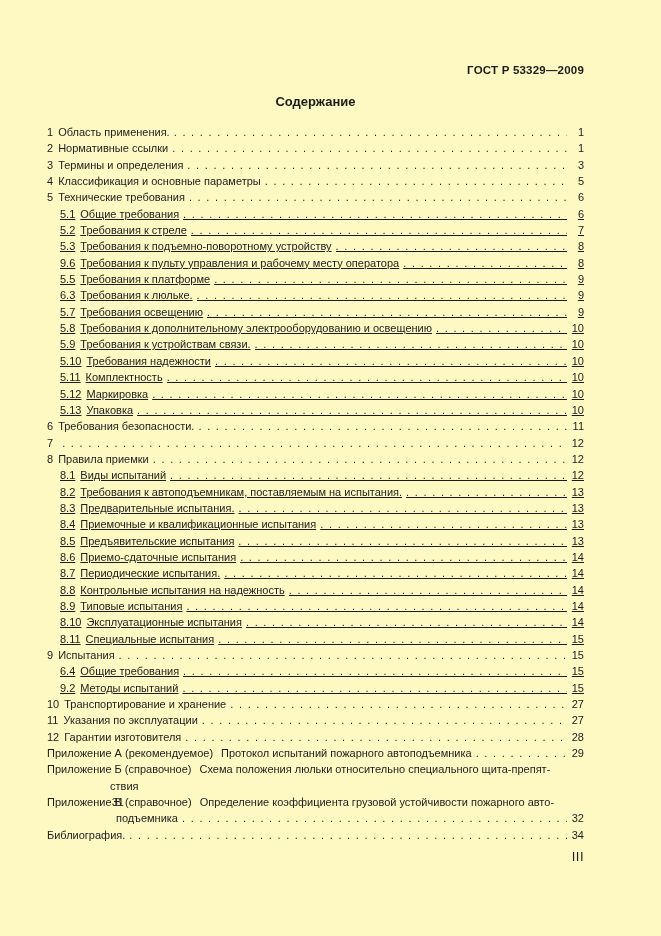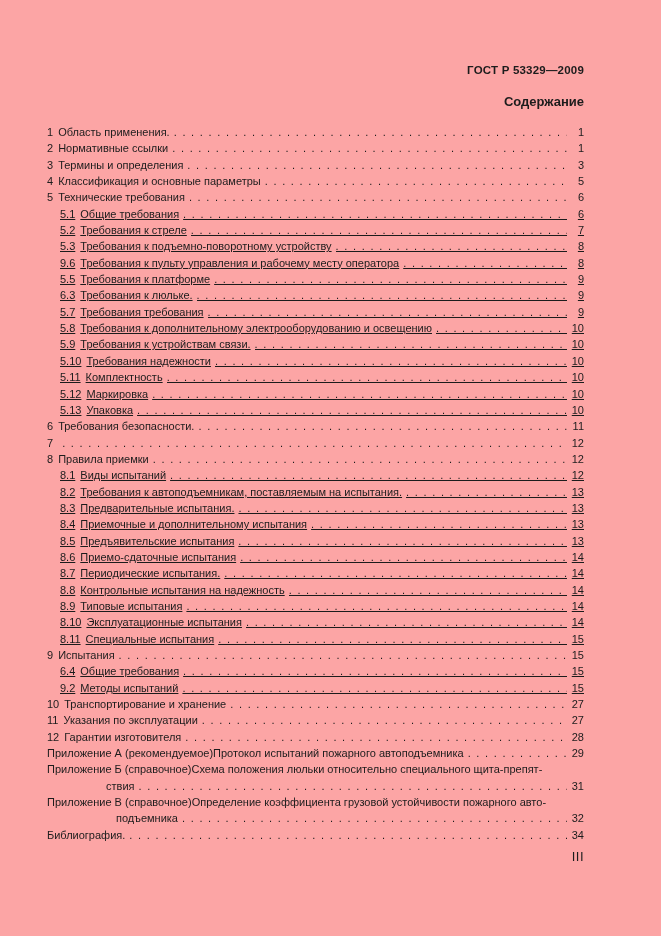--- a/index.html
+++ b/index.html
@@ -5,61 +5,62 @@
   html, body {
     margin: 0;
     padding: 0;
     background: #ffffff;
   }
   .page {
     position: relative;
     width: 661px;
     height: 936px;
     box-sizing: border-box;
-    background: #fca5a5;
+    background: #fef9c3;
     color: #1c1c1c;
     font-family: "Liberation Sans", sans-serif;
     padding: 63px 77px 0 47px;
     overflow: hidden;
   }
   .doc-code {
     font-size: 11.5px;
     font-weight: bold;
     text-align: right;
     line-height: 14px;
     letter-spacing: 0.2px;
   }
   .toc-title {
     font-size: 13px;
     font-weight: bold;
-    text-align: right;
+    text-align: center;
     margin: 17px 0 0 0;
     line-height: 16px;
   }
   .toc {
     margin-top: 14px;
   }
   .toc-row {
     display: flex;
     align-items: baseline;
     font-size: 11px;
     line-height: 16.35px;
     height: 16.35px;
     white-space: nowrap;
   }
   .indent-0 { padding-left: 0; }
   .indent-1 { padding-left: 13px; text-decoration: underline; }
-  .indent-2 { padding-left: 59px; }
+  .indent-2 { padding-left: 59px; flex-direction: column; }
   .indent-3 { padding-left: 69px; }
   .toc-num {
     flex: 0 0 auto;
     margin-right: 5px;
   }
   .toc-label {
     flex: 0 0 auto;
+    margin-right: 8px;
   }
   .toc-text {
     flex: 0 0 auto;
   }
   .toc-leader {
     flex: 1 1 auto;
     min-width: 0;
     overflow: hidden;
     white-space: nowrap;
     margin: 0 3px 0 4px;
@@ -151,21 +152,21 @@
         <span class="toc-page">9</span>
       </div>
       <div class="toc-row indent-1">
         <span class="toc-num">6.3</span>
         <span class="toc-text">Требования к люльке.</span>
         <span class="toc-leader"></span>
         <span class="toc-page">9</span>
       </div>
       <div class="toc-row indent-1">
         <span class="toc-num">5.7</span>
-        <span class="toc-text">Требования требования</span>
+        <span class="toc-text">Требования освещению</span>
         <span class="toc-leader"></span>
         <span class="toc-page">9</span>
       </div>
       <div class="toc-row indent-1">
         <span class="toc-num">5.8</span>
         <span class="toc-text">Требования к дополнительному электрооборудованию и освещению</span>
         <span class="toc-leader"></span>
         <span class="toc-page">10</span>
       </div>
       <div class="toc-row indent-1">
@@ -228,21 +229,21 @@
         <span class="toc-page">13</span>
       </div>
       <div class="toc-row indent-1">
         <span class="toc-num">8.3</span>
         <span class="toc-text">Предварительные испытания.</span>
         <span class="toc-leader"></span>
         <span class="toc-page">13</span>
       </div>
       <div class="toc-row indent-1">
         <span class="toc-num">8.4</span>
-        <span class="toc-text">Приемочные и дополнительному испытания</span>
+        <span class="toc-text">Приемочные и квалификационные испытания</span>
         <span class="toc-leader"></span>
         <span class="toc-page">13</span>
       </div>
       <div class="toc-row indent-1">
         <span class="toc-num">8.5</span>
         <span class="toc-text">Предъявительские испытания</span>
         <span class="toc-leader"></span>
         <span class="toc-page">13</span>
       </div>
       <div class="toc-row indent-1">

